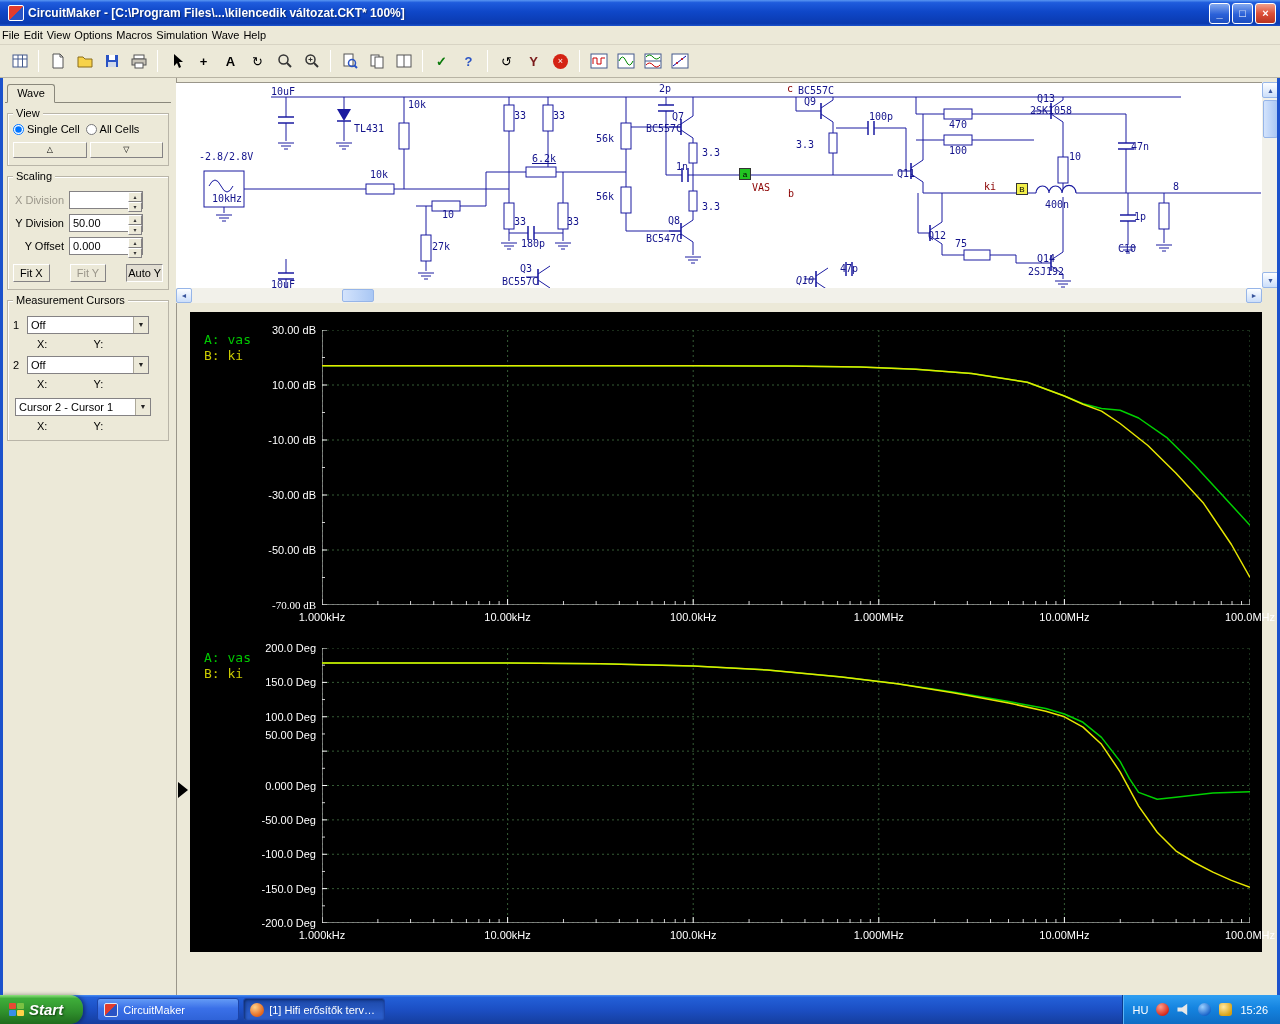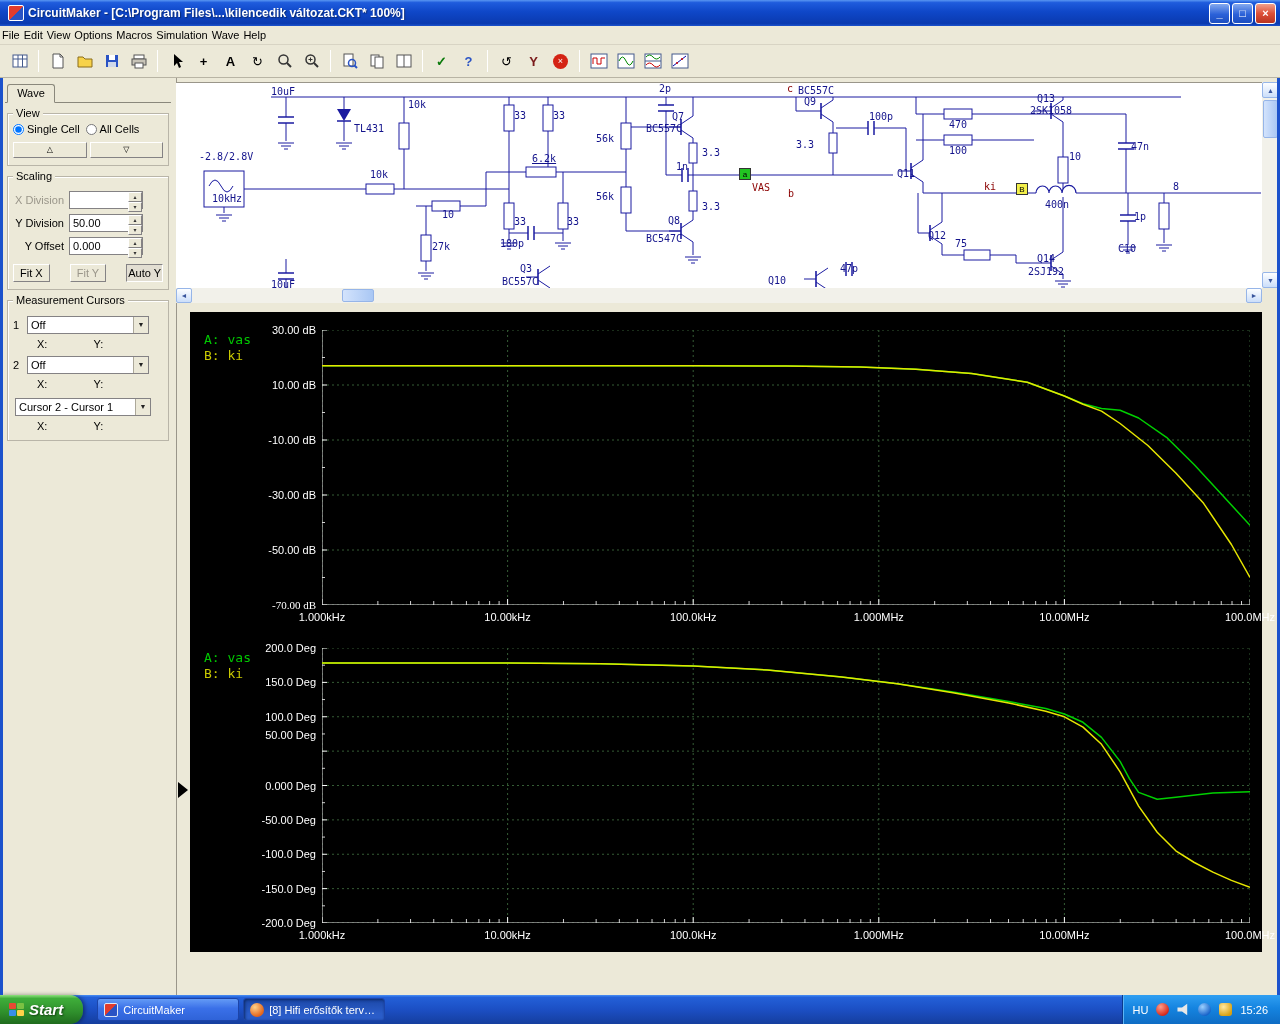--- a/index.html
+++ b/index.html
@@ -540,28 +540,28 @@
         <div class="slabel red" style="left: 808px; top: 98px;">ki</div>
         <div class="slabel" style="left: 869px; top: 116px;">400n</div>
         <div class="slabel" style="left: 997px; top: 98px;">8</div>
         <div class="slabel" style="left: 958px; top: 128px;">1p</div>
         <div class="slabel" style="left: 942px; top: 160px;">C10</div>
         <div class="slabel" style="left: 752px; top: 147px;">Q12</div>
         <div class="slabel" style="left: 779px; top: 155px;">75</div>
         <div class="slabel" style="left: 861px; top: 170px;">Q14</div>
         <div class="slabel" style="left: 852px; top: 183px;">2SJ192</div>
         <div class="slabel" style="left: 664px; top: 180px;">47p</div>
-        <div class="slabel" style="left: 592px; top: 192px;">Q10</div>
+        <div class="slabel" style="left: 620px; top: 192px; font-style: italic;">Q10</div>
         <div class="slabel" style="left: 23px; top: 68px;">-2.8/2.8V</div>
         <div class="slabel" style="left: 36px; top: 110px;">10kHz</div>
         <div class="slabel" style="left: 194px; top: 86px;">10k</div>
         <div class="slabel" style="left: 356px; top: 70px; text-decoration: underline;">6.2k</div>
         <div class="slabel" style="left: 266px; top: 126px;">10</div>
         <div class="slabel" style="left: 338px; top: 133px;">33</div>
-        <div class="slabel" style="left: 324px; top: 155px;">180p</div>
+        <div class="slabel" style="left: 345px; top: 155px;">180p</div>
         <div class="slabel" style="left: 391px; top: 133px;">33</div>
         <div class="slabel" style="left: 256px; top: 158px;">27k</div>
         <div class="slabel" style="left: 420px; top: 108px;">56k</div>
         <div class="slabel" style="left: 492px; top: 132px;">Q8</div>
         <div class="slabel" style="left: 470px; top: 150px;">BC547C</div>
         <div class="slabel" style="left: 344px; top: 180px;">Q3</div>
         <div class="slabel" style="left: 326px; top: 193px;">BC557C</div>
         <div class="slabel" style="left: 95px; top: 196px;">10uF</div>
         <div class="probe probe-green" style="left: 563px; top: 85px;">a</div>
         <div class="probe probe-yellow" style="left: 840px; top: 100px;">B</div>
@@ -793,21 +793,21 @@
           <i style="background:#ffd24a;"></i>
       </span>
       <span>Start</span>
     </div>
     <div class="task" style="margin-left:14px;">
       <span class="ticon cm"></span>
       <span class="task-label">CircuitMaker</span>
     </div>
     <div class="task active">
       <span class="ticon web"></span>
-      <span class="task-label">[8] Hifi erősítők terve...</span>
+      <span class="task-label">[1] Hifi erősítők terve...</span>
     </div>
     <div class="tray">
       <span>HU</span>
       <span class="tray-ico sec"></span>
       <span class="tray-ico vol"></span>
       <span class="tray-ico msn"></span>
       <span class="tray-ico upd"></span>
       <span class="clock">15:26</span>
     </div>
   </div>

